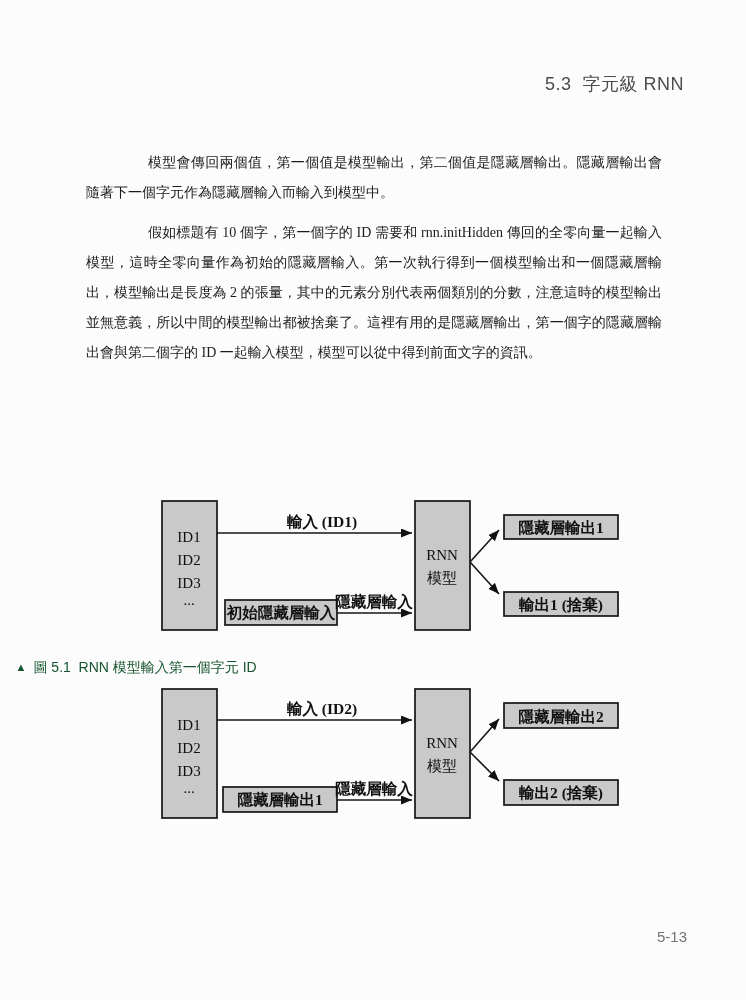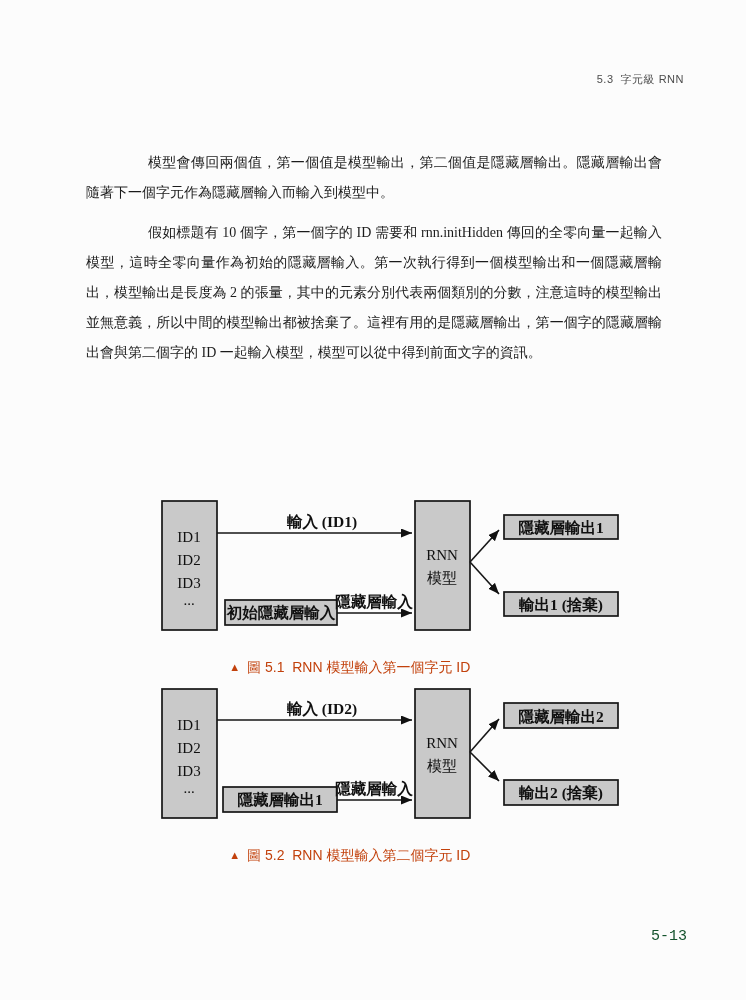--- a/index.html
+++ b/index.html
@@ -4,50 +4,50 @@
 <style>
   html,body { margin:0; padding:0; background:#ffffff; }
   .page {
     position:relative; width:746px; height:1000px; background:#fcfcfc;
     font-family:"Liberation Serif","DejaVu Serif",serif; color:#1b1b1b;
     overflow:hidden;
   }
   .running-head {
     position:absolute; top:72px; right:62px;
     font-family:"Liberation Sans","DejaVu Sans",sans-serif;
-    font-size:11px; color:#4c4c4c; letter-spacing:0.5px; white-space:pre;
+    font-size:18px; color:#4c4c4c; letter-spacing:0.5px; white-space:pre;
   }
   .body-text {
     position:absolute; left:86px; top:148px; width:576px;
     font-size:14px; line-height:30px; text-align:justify;
     text-justify:inter-ideograph;
   }
   .body-text p { margin:0 0 10px 0; text-indent:62px; }
   .fig { position:absolute; left:150px; width:480px; height:140px; }
   #fig1 { top:496px; }
   #fig2 { top:684px; }
   .fig rect.node { stroke:#161616; stroke-width:1.7; }
   .fig line { stroke:#161616; stroke-width:1.6; }
   .fig text {
     font-family:"Liberation Serif","DejaVu Serif",serif;
     font-size:15px; fill:#101010;
   }
   .fig text.b { font-weight:bold; font-size:15.5px; }
   .fig-caption {
-    position:absolute; left:0; width:684px; text-align:center;
+    position:absolute; left:0; width:684px; 
     font-family:"Liberation Sans","DejaVu Sans",sans-serif;
-    font-size:14px; color:#c2410c; white-space:pre;
+    font-size:14px; color:#14532d; white-space:pre;
   }
   #cap1 { top:643px; }
   #cap2 { top:831px; }
   .caption-marker { font-size:11px; margin-right:7px; vertical-align:1px; }
   .page-number {
     position:absolute; top:928px; right:59px;
-    font-family:Liberation Mono, monospace;
-    font-size:15px; color:#14532d;
+    font-family:Liberation Sans, sans-serif;
+    font-size:15px; color:#737373;
   }
 </style>
 </head>
 <body>
 
 <div class="page">
 
   <div class="running-head">5.3  字元級 RNN</div>
 
   <div class="body-text">
@@ -124,19 +124,16 @@
     <line x1="320" y1="68" x2="349" y2="35" marker-end="url(#ah2)"></line>
     <line x1="320" y1="68" x2="349" y2="97" marker-end="url(#ah2)"></line>
 
     <rect class="node" x="354" y="19" width="114" height="25" fill="#c9c9c9"></rect>
     <text class="b" x="411" y="38" text-anchor="middle">隱藏層輸出2</text>
 
     <rect class="node" x="354" y="96" width="114" height="25" fill="#c9c9c9"></rect>
     <text class="b" x="411" y="114" text-anchor="middle">輸出2 (捨棄)</text>
   </svg>
 
-  <div id="cap2" class="fig-caption">
-    <span class="caption-marker">▲</span><span>圖 5.2  RNN 模型輸入第二個字元 ID</span>
-  </div>
 
   <div class="page-number">5-13</div>
 
 </div>
 
 </body></html>

